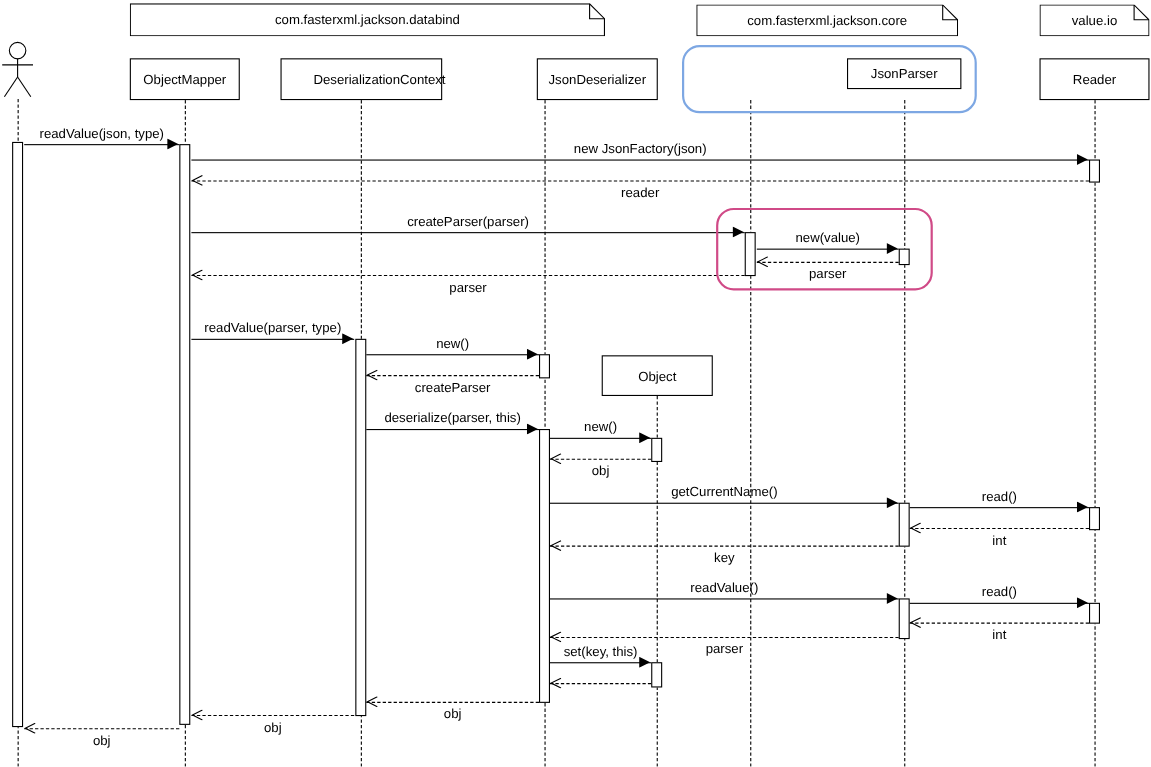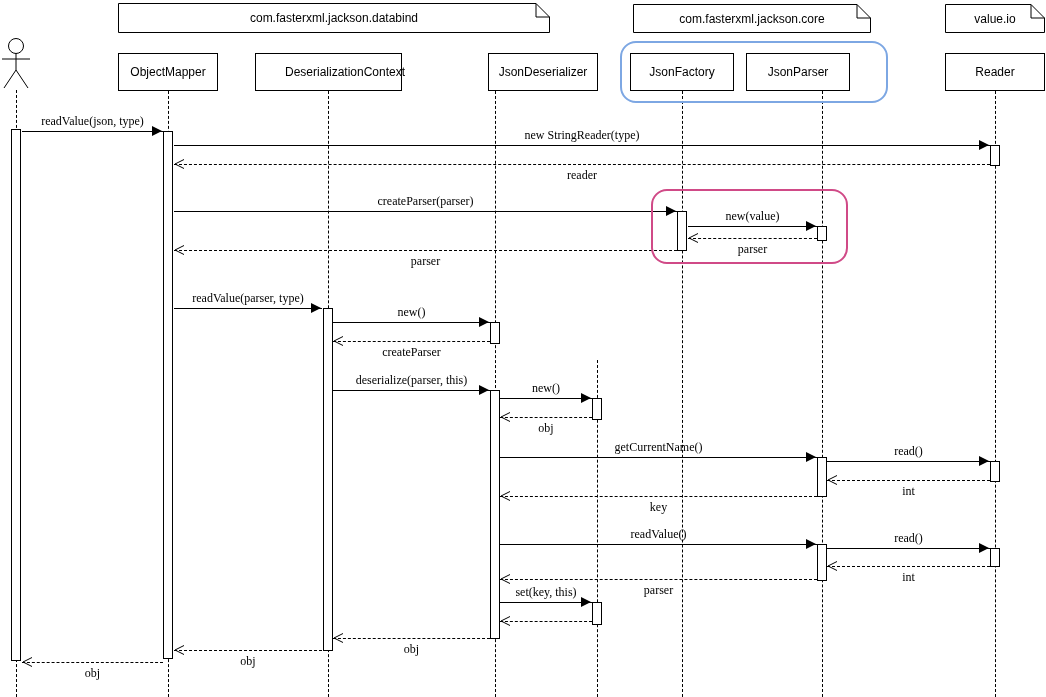--- a/index.html
+++ b/index.html
@@ -16,21 +16,21 @@
                  display:flex; align-items:center; justify-content:center; white-space:nowrap; z-index:6; }
 
   .lifeline { position:absolute; width:0; border-left:1px dashed #000; z-index:1; }
 
   .activation { position:absolute; width:10px; background:#fff; border:1px solid #000; z-index:3; }
 
   .message { position:absolute; height:0; z-index:4; }
   .message .line { position:absolute; left:0; right:0; top:0; }
   .message.call .line { border-top:1px solid #000; }
   .message.return .line { border-top:1px dashed #000; }
-  .message .lbl { position:absolute; left:0; width:100%; text-align:center; white-space:nowrap;font-family:Liberation Serif, serif; }
+  .message .lbl { position:absolute; left:0; width:100%; text-align:center; white-space:nowrap; }
   .message.call .lbl { top:-17px; }
   .message.return .lbl { top:4px; }
   .message svg.head { position:absolute; top:-5px; }
 
   .highlight { position:absolute; border:2px solid #888; border-radius:16px; background:transparent; z-index:5; }
 
   #actor-svg { position:absolute; z-index:6; }
 </style>
 </head>
 <body>
@@ -75,21 +75,21 @@
       <svg width="11" height="10" class="head" style="right: 0px;">
         <path fill="#000000" d="M0,0 L10,5 L0,10 Z"></path>
       </svg>
       <div class="lbl">readValue(json, type)</div>
     </div>
     <div class="message call" style="left: 174px; top: 145px; width: 816px;">
       <div class="line"></div>
       <svg width="11" height="10" class="head" style="right: 0px;">
         <path fill="#000000" d="M0,0 L10,5 L0,10 Z"></path>
       </svg>
-      <div class="lbl">new StringReader(type)</div>
+      <div class="lbl">new JsonFactory(json)</div>
     </div>
     <div class="message return" style="left: 174px; top: 164px; width: 816px;">
       <div class="line"></div>
       <svg width="11" height="10" class="head" style="left: 0px;">
         <path fill="none" stroke="#000000" d="M10,0.5 L1,5 L10,9.5"></path>
       </svg>
       <div class="lbl">reader</div>
     </div>
     <div class="message call" style="left: 174px; top: 211px; width: 503px;">
       <div class="line"></div>
@@ -247,23 +247,23 @@
     <div class="message return" style="left: 22px; top: 662px; width: 141px;">
       <div class="line"></div>
       <svg width="11" height="10" class="head" style="left: 0px;">
         <path fill="none" stroke="#000000" d="M10,0.5 L1,5 L10,9.5"></path>
       </svg>
       <div class="lbl">obj</div>
     </div>
     <div class="participant" style="left: 118px; top: 53px; width: 100px; height: 38px;">ObjectMapper</div>
     <div class="participant" style="left: 255px; top: 53px; width: 147px; height: 38px; padding-left: 33px;">DeserializationContext</div>
     <div class="participant" style="left: 440px; top: 53px; width: 110px; height: 38px; margin-left: 48px;">JsonDeserializer</div>
-    <div class="participant" style="left: 630px; top: 53px; width: 104px; height: 38px;">JsonFactory</div>
-    <div class="participant" style="left: 746px; top: 53px; width: 104px; height: 38px; text-align: right;">JsonParser</div>
+    <div class="participant" style="left: 770px; top: 53px; width: 104px; height: 28px; text-align: right;">JsonParser</div>
     <div class="participant" style="left: 945px; top: 53px; width: 100px; height: 38px;">Reader</div>
+    <div class="participant" style="left: 547px; top: 323px; width: 101px; height: 37px;">Object</div>
     <div class="package" style="left: 118px; top: 3px; width: 432px; height: 30px;">
       <svg width="432" height="30">
         <path d="M0.5,0.5 L418,0.5 L431.5,14 L431.5,29.5 L0.5,29.5 Z" fill="#fff" stroke="#000000"></path>
         <path d="M418,0.5 L418,14 L431.5,14" fill="none" stroke="#000000"></path>
       </svg>
       <div class="lbl">com.fasterxml.jackson.databind</div>
     </div>
     <div class="package" style="left: 633px; top: 4px; width: 238px; height: 29px;">
       <svg width="238" height="29">
         <path d="M0.5,0.5 L224,0.5 L237.5,14 L237.5,28.5 L0.5,28.5 Z" fill="#fff" stroke="#000000"></path>

